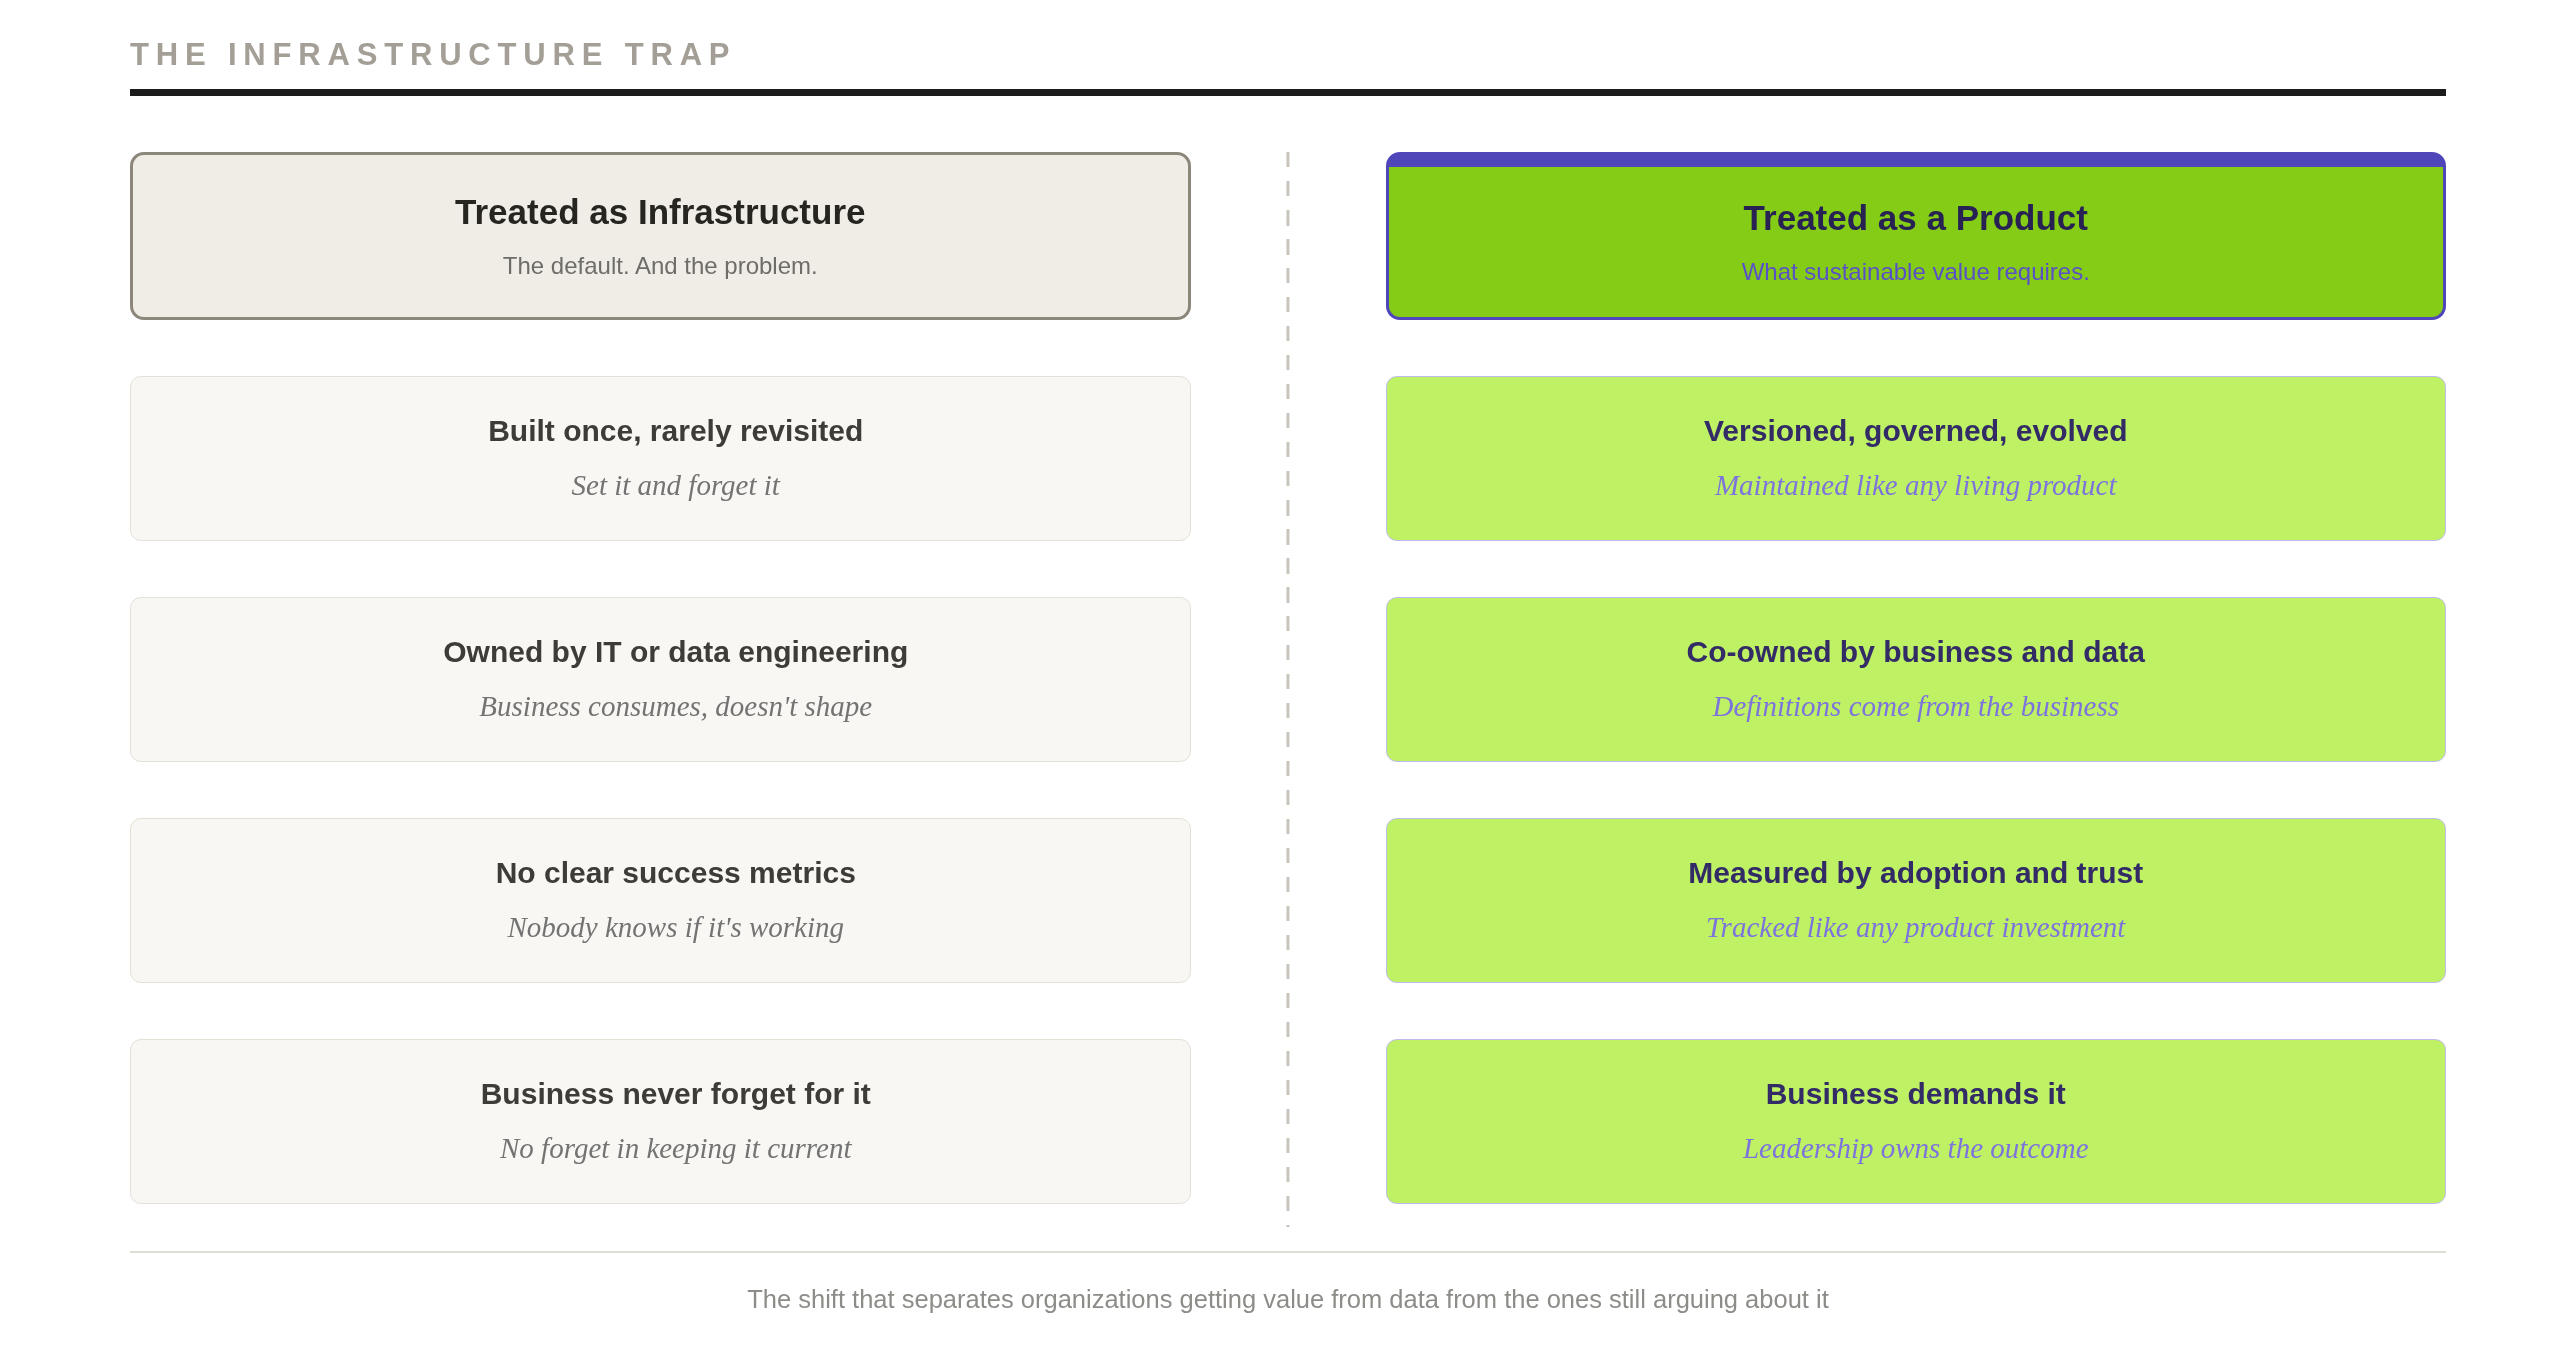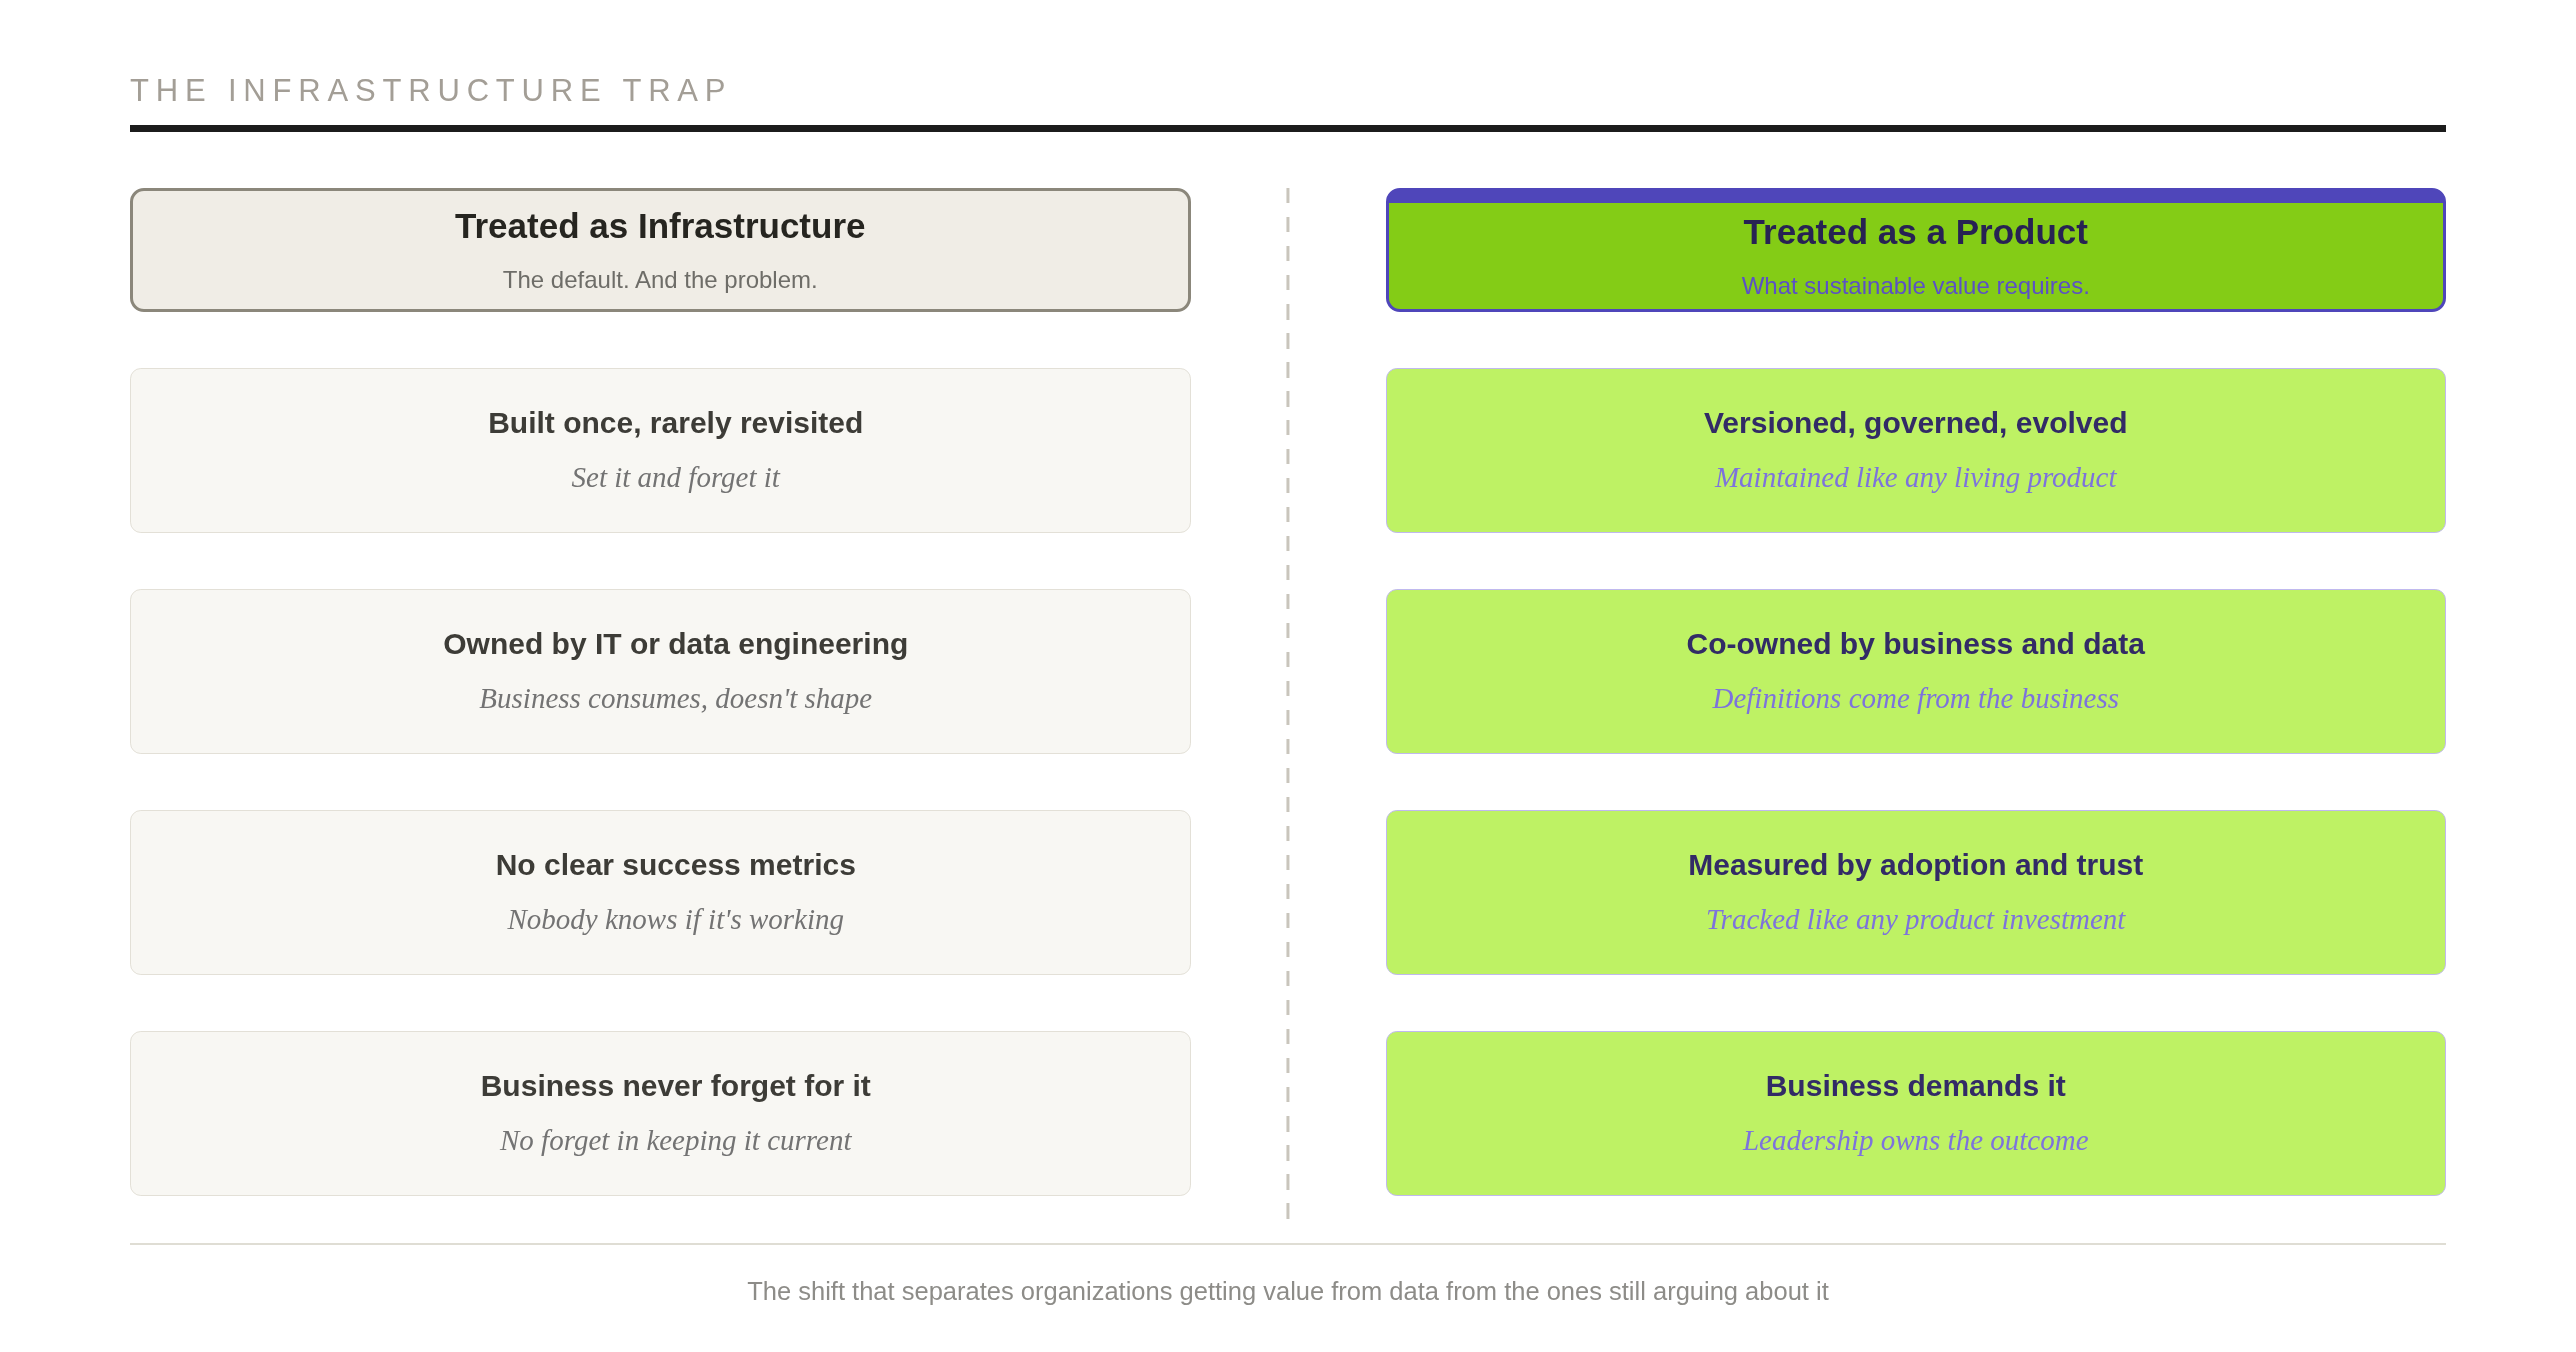--- a/index.html
+++ b/index.html
@@ -13,25 +13,24 @@
   }
   .page {
     width: 100%;
     height: 100%;
     padding: 37px 130px 0 130px;
   }
 
   
   .page-title {
     font-size: 31px;
-    font-weight: 400;
+    font-weight: 700;
     letter-spacing: 0.22em;
     color: #a39e96;
     text-transform: uppercase;
-    margin-top: 36px;
   }
   .title-rule {
     margin-top: 15.5px;
     height: 7px;
     background: #1c1c1c;
   }
 
   
   .grid {
     margin-top: 56px;
@@ -59,21 +58,21 @@
   }
 
   
   .card {
     display: flex;
     flex-direction: column;
     align-items: center;
     justify-content: center;
     text-align: center;
   }
-  .header-card { height: 124px; border-radius: 14px; }
+  .header-card { height: 168px; border-radius: 14px; }
   .item-card   { height: 165px; border-radius: 10.8px; }
 
   .header-card .card-title { font-size: 35px; font-weight: 700; }
   .header-card .card-sub   { font-size: 24px; margin-top: 20px; }
   .item-card .card-title   { font-size: 30px; font-weight: 600; }
   .item-card .card-sub {
     font-family: "Liberation Serif", serif;
     font-style: italic;
     font-size: 29px;
     margin-top: 21.6px;

